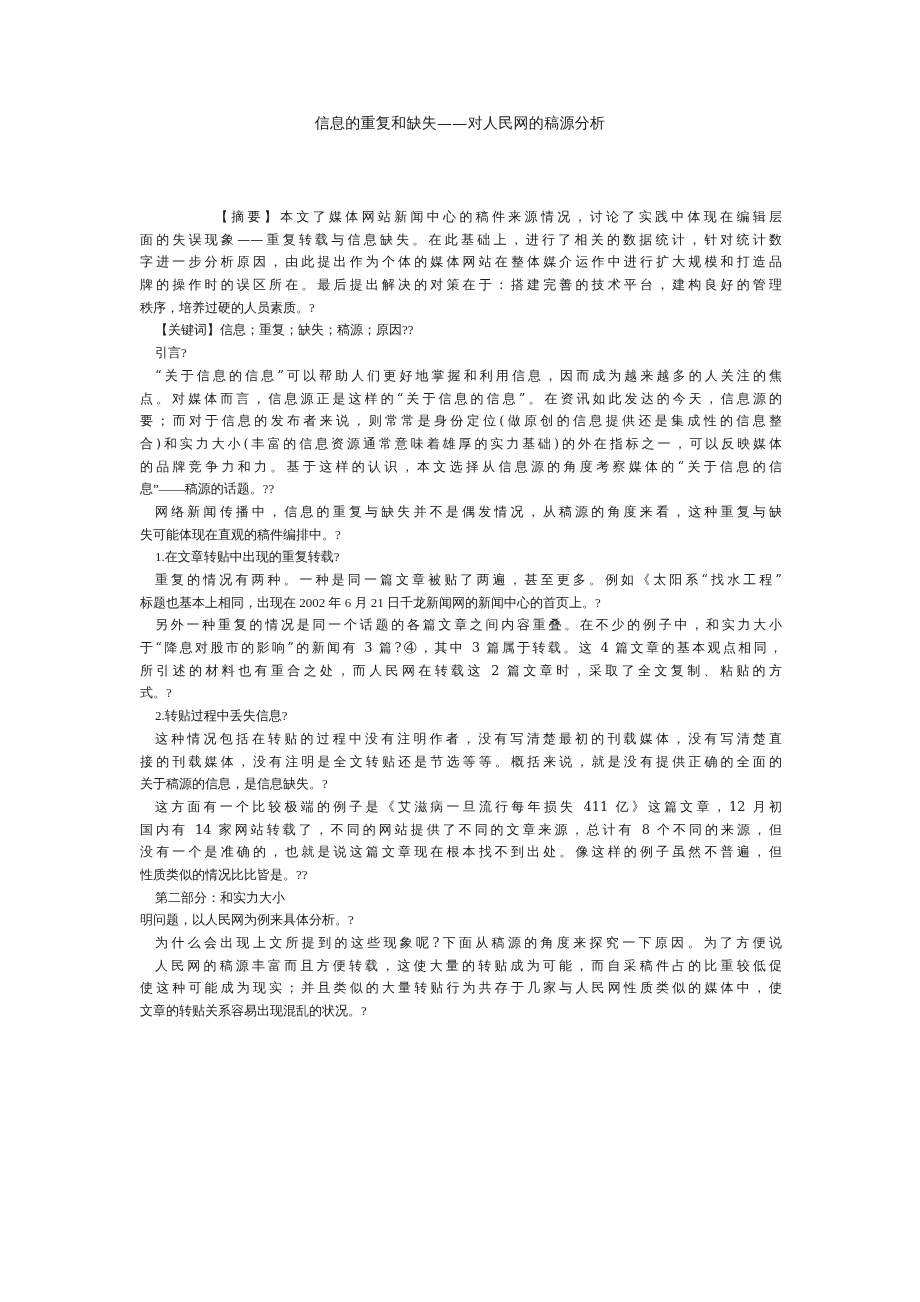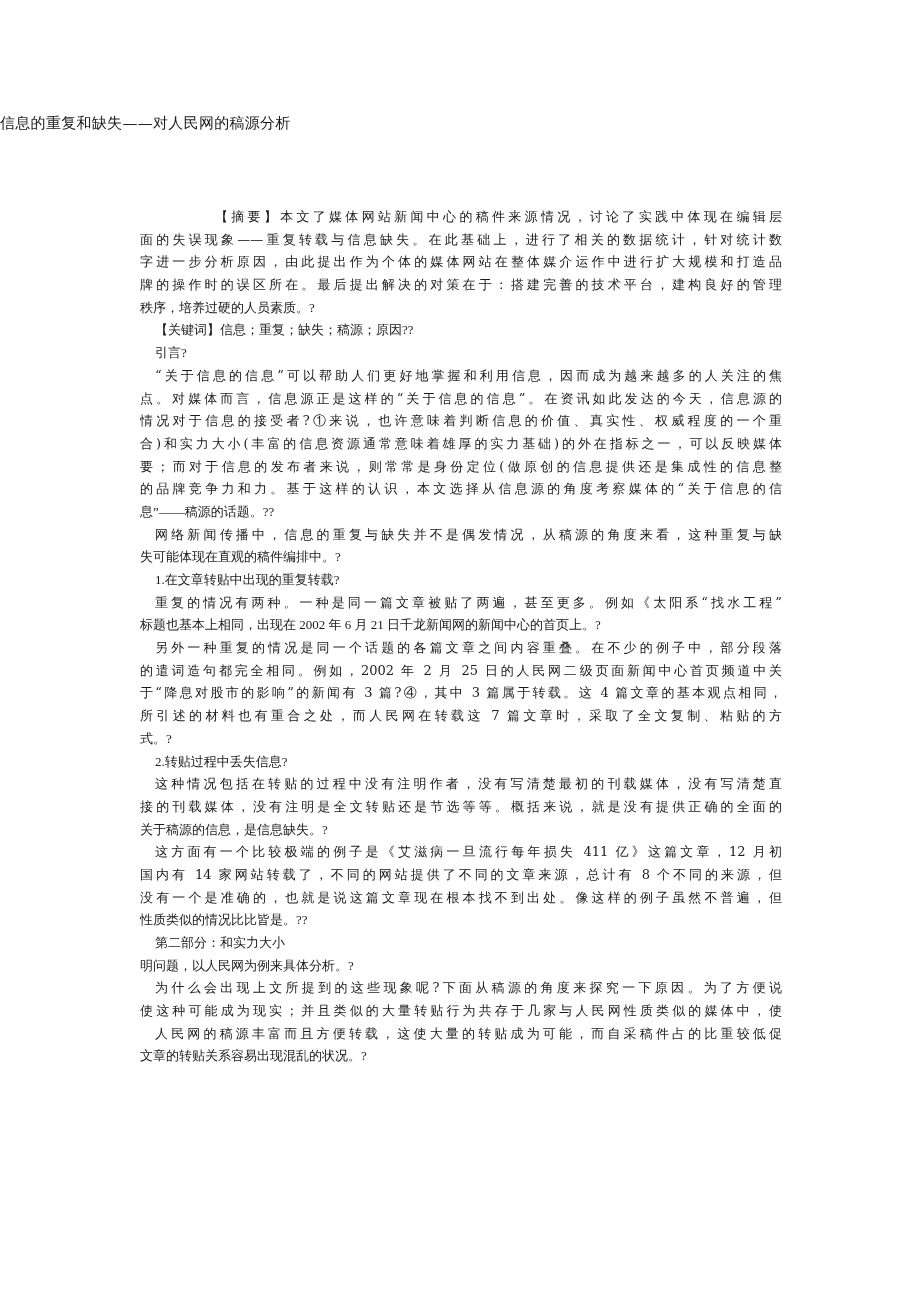--- a/index.html
+++ b/index.html
@@ -1,18 +1,18 @@
 <!DOCTYPE html>
 <html><head>
 <meta charset="utf-8">
 <style>
   html, body { margin: 0; padding: 0; background: #ffffff; }
   body { width: 920px; height: 1302px; position: relative; overflow: hidden;
          font-family: "DejaVu Serif", "Liberation Serif", serif; color: #1a1a1a; }
-  .title { position: absolute; top: 114px; left: 0; width: 920px; 
+  .title { position: absolute; top: 114px; left: 0; width: 920px; text-align: center;
            font-size: 15px; letter-spacing: 0.3px; }
   .body-text { position: absolute; top: 206px; left: 140px; width: 642px;
                font-size: 13px; line-height: 22.7px; text-align: justify; }
   .line { display: block; white-space: nowrap; height: 22.7px; overflow: hidden; text-align: justify; text-align-last: justify; }
   .line.last { text-align-last: left; font-family: Liberation Serif, serif; }
   .indent2 { padding-left: 75px; }
   .indent1 { padding-left: 15px; }
 </style>
 </head>
 <body>
@@ -22,42 +22,40 @@
 <div class="body-text" id="body-text">
     <span class="line indent2">【摘要】本文了媒体网站新闻中心的稿件来源情况，讨论了实践中体现在编辑层</span>
     <span class="line">面的失误现象——重复转载与信息缺失。在此基础上，进行了相关的数据统计，针对统计数</span>
     <span class="line">字进一步分析原因，由此提出作为个体的媒体网站在整体媒介运作中进行扩大规模和打造品</span>
     <span class="line">牌的操作时的误区所在。最后提出解决的对策在于：搭建完善的技术平台，建构良好的管理</span>
     <span class="line last">秩序，培养过硬的人员素质。?</span>
     <span class="line last indent1">【关键词】信息；重复；缺失；稿源；原因??</span>
     <span class="line last indent1">引言?</span>
     <span class="line indent1">“关于信息的信息”可以帮助人们更好地掌握和利用信息，因而成为越来越多的人关注的焦</span>
     <span class="line">点。对媒体而言，信息源正是这样的“关于信息的信息”。在资讯如此发达的今天，信息源的</span>
-    <span class="line">情况对于信息的接受者?①来说，也许意味着判断信息的价值、真实性、权威程度的一个重</span>
+    <span class="line">要；而对于信息的发布者来说，则常常是身份定位(做原创的信息提供还是集成性的信息整</span>
     <span class="line">合)和实力大小(丰富的信息资源通常意味着雄厚的实力基础)的外在指标之一，可以反映媒体</span>
-    <span class="line">要；而对于信息的发布者来说，则常常是身份定位(做原创的信息提供还是集成性的信息整</span>
     <span class="line">的品牌竞争力和力。基于这样的认识，本文选择从信息源的角度考察媒体的“关于信息的信</span>
     <span class="line last">息”——稿源的话题。??</span>
     <span class="line indent1">网络新闻传播中，信息的重复与缺失并不是偶发情况，从稿源的角度来看，这种重复与缺</span>
     <span class="line last">失可能体现在直观的稿件编排中。?</span>
     <span class="line last indent1">1.在文章转贴中出现的重复转载?</span>
     <span class="line indent1">重复的情况有两种。一种是同一篇文章被贴了两遍，甚至更多。例如《太阳系“找水工程”</span>
     <span class="line last">标题也基本上相同，出现在 2002 年 6 月 21 日千龙新闻网的新闻中心的首页上。?</span>
-    <span class="line indent1">另外一种重复的情况是同一个话题的各篇文章之间内容重叠。在不少的例子中，部分段落</span>
-    <span class="line">的遣词造句都完全相同。例如，2002 年 2 月 25 日的人民网二级页面新闻中心首页频道中关</span>
+    <span class="line indent1">另外一种重复的情况是同一个话题的各篇文章之间内容重叠。在不少的例子中，和实力大小</span>
     <span class="line">于“降息对股市的影响”的新闻有 3 篇?④，其中 3 篇属于转载。这 4 篇文章的基本观点相同，</span>
-    <span class="line">所引述的材料也有重合之处，而人民网在转载这 7 篇文章时，采取了全文复制、粘贴的方</span>
+    <span class="line">所引述的材料也有重合之处，而人民网在转载这 2 篇文章时，采取了全文复制、粘贴的方</span>
     <span class="line last">式。?</span>
     <span class="line last indent1">2.转贴过程中丢失信息?</span>
     <span class="line indent1">这种情况包括在转贴的过程中没有注明作者，没有写清楚最初的刊载媒体，没有写清楚直</span>
     <span class="line">接的刊载媒体，没有注明是全文转贴还是节选等等。概括来说，就是没有提供正确的全面的</span>
     <span class="line last">关于稿源的信息，是信息缺失。?</span>
     <span class="line indent1">这方面有一个比较极端的例子是《艾滋病一旦流行每年损失 411 亿》这篇文章，12 月初</span>
     <span class="line">国内有 14 家网站转载了，不同的网站提供了不同的文章来源，总计有 8 个不同的来源，但</span>
     <span class="line">没有一个是准确的，也就是说这篇文章现在根本找不到出处。像这样的例子虽然不普遍，但</span>
     <span class="line last">性质类似的情况比比皆是。??</span>
     <span class="line last indent1">第二部分：和实力大小</span>
     <span class="line last">明问题，以人民网为例来具体分析。?</span>
     <span class="line indent1">为什么会出现上文所提到的这些现象呢?下面从稿源的角度来探究一下原因。为了方便说</span>
+    <span class="line indent1">人民网的稿源丰富而且方便转载，这使大量的转贴成为可能，而自采稿件占的比重较低促</span>
     <span class="line">使这种可能成为现实；并且类似的大量转贴行为共存于几家与人民网性质类似的媒体中，使</span>
-    <span class="line indent1">人民网的稿源丰富而且方便转载，这使大量的转贴成为可能，而自采稿件占的比重较低促</span>
     <span class="line last">文章的转贴关系容易出现混乱的状况。?</span>
   </div>
 
 </body></html>

